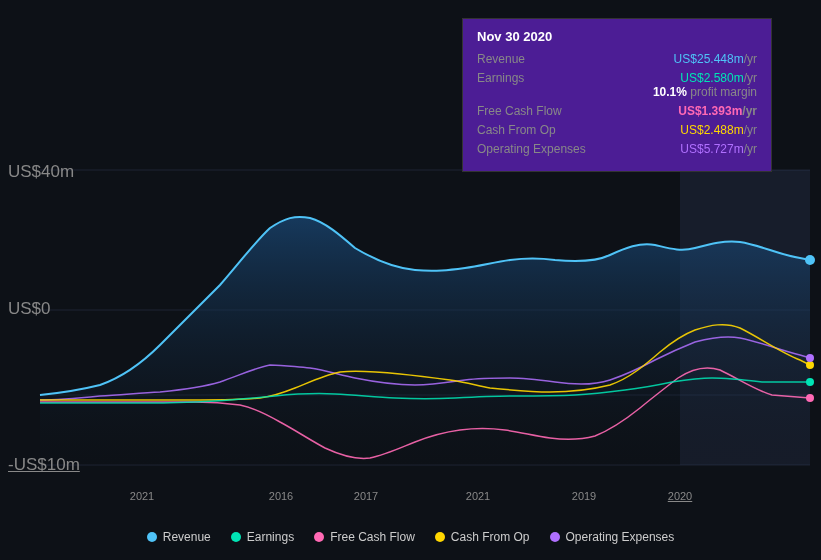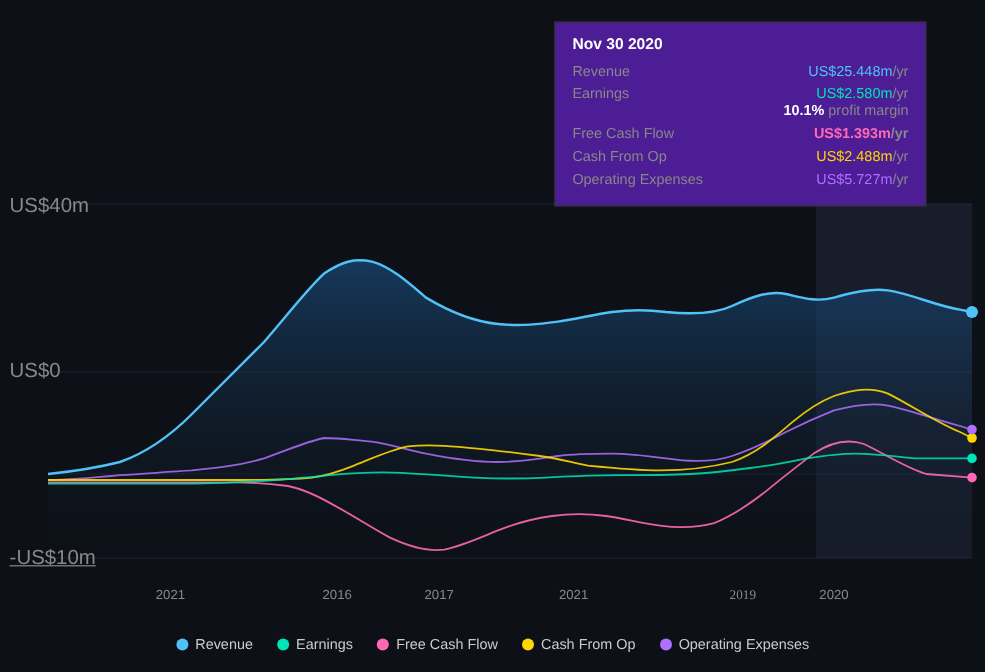--- a/index.html
+++ b/index.html
@@ -268,22 +268,22 @@
   </svg>
 
   <div class="y-label" style="top: 162px;">US$40m</div>
   <div class="y-label" style="top: 299px;">US$0</div>
   <div class="y-label" style="top: 455px; text-decoration: underline;">-US$10m</div>
 
   <div class="x-label" style="left: 142px;">2021</div>
   <div class="x-label" style="left: 256px; margin-left: 25px;">2016</div>
   <div class="x-label" style="left: 366px;">2017</div>
   <div class="x-label" style="left: 478px;">2021</div>
-  <div class="x-label" style="left: 619px; font-family: Liberation Serif, serif;">2019</div>
-  <div class="x-label" style="left: 695px;">2020</div>
+  <div class="x-label" style="left: 584px;">2019</div>
+  <div class="x-label" style="left: 680px; text-decoration: underline;">2020</div>
 
   <div id="tooltip-card">
     <div id="tooltip-title">Nov 30 2020</div>
 
     <div class="tooltip-row">
       <span class="tooltip-label">Revenue</span>
       <span class="tooltip-value color-blue">
         <span>US$25.448m</span><span style="color:#888;">/yr</span>
       </span>
     </div>

